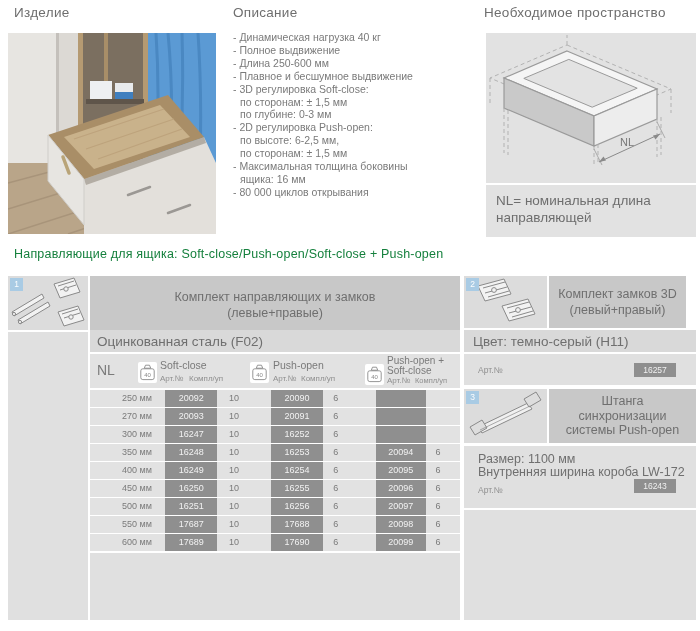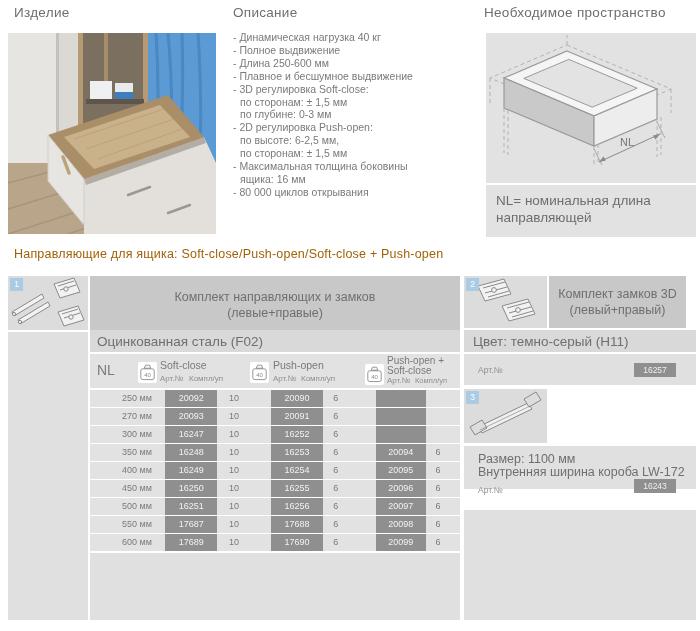--- a/index.html
+++ b/index.html
@@ -6,21 +6,21 @@
   #page{position:relative;width:700px;height:631px;background:#fff;overflow:hidden;
         font-family:"Liberation Sans","DejaVu Sans",sans-serif;color:var(--text_gray,#6f6f6f);}
   .toplabel{position:absolute;top:5px;font-size:13.5px;letter-spacing:.3px;color:#6e6e6e;}
   #photo{position:absolute;left:8px;top:33px;width:208px;height:201px;background:#d6d2cd;}
   #desc{position:absolute;left:233px;top:31px;width:248px;}
   .desc-line{font-size:10.5px;line-height:12.9px;white-space:nowrap;color:#7a7a7a;}
   .desc-line.indent{padding-left:7px;}
   #space{position:absolute;left:486px;top:33px;width:210px;height:204px;background:var(--panel_gray,#e2e2e2);}
   #space-draw{height:150px;}
   #space-cap{border-top:2px solid #fff;padding:7px 10px 0 10px;font-size:13.5px;line-height:17px;color:#6e6e6e;}
-  #main-heading{position:absolute;left:14px;top:247px;font-size:12.5px;color:#a16207;letter-spacing:.2px;}
+  #main-heading{position:absolute;left:14px;top:247px;font-size:12.5px;color:#15803d;letter-spacing:.2px;}
   .imgpanel{position:absolute;background:#dcdcdc;}
   .numbadge{position:absolute;left:2px;top:2px;width:13px;height:13px;background:var(--accent_blue,#a9cbe4);
             color:rgba(255,255,255,.95);font-size:8.5px;line-height:13px;text-align:center;}
   .kitheader{position:absolute;background:var(--header_gray,#c8c8c8);text-align:center;font-size:12.5px;line-height:16px;color:#6f6f6f;}
   #k1-header{left:90px;top:276px;width:370px;height:58px;padding-top:0;display:flex;flex-direction:column;justify-content:center;}
   .subrow{position:absolute;background:var(--subheader_gray,#d9d9d9);font-size:13.5px;color:#6f6f6f;display:flex;align-items:center;}
   #k1-material{left:90px;top:330px;width:370px;height:22px;padding-left:7px;box-sizing:border-box;}
   #colhead{position:absolute;left:90px;top:354px;width:370px;height:34px;background:var(--panel_gray,#e2e2e2);}
   #ch-nl{position:absolute;left:7px;top:8px;font-size:14px;color:#7a7a7a;}
   .g-label{position:absolute;font-size:10.5px;line-height:10.5px;color:#7a7a7a;}
@@ -48,21 +48,21 @@
   #k2-color{left:464px;top:330px;width:232px;height:22px;padding-left:9px;box-sizing:border-box;}
   .artrow{position:absolute;background:#e0e0e0;}
   #k2-art{left:464px;top:354px;width:232px;height:31px;}
   .art-label{position:absolute;left:14px;font-size:8.5px;color:#8f8f8f;}
   #k2-art .art-label{top:11px;}
   .artbadge{position:absolute;left:170px;width:42px;height:14px;background:var(--badge_gray,#8f8f8f);
             color:#f0f0f0;font-size:8.5px;line-height:14px;text-align:center;}
   #k2-art .artbadge{top:9px;}
   #k3-img{left:464px;top:389px;width:83px;height:54px;}
   #k3-header{left:549px;top:389px;width:147px;height:54px;line-height:14.5px;display:flex;flex-direction:column;justify-content:center;}
-  #k3-info{left:464px;top:446px;width:232px;height:43px;position:absolute;background:#e0e0e0;font-size:12.5px;line-height:13.5px;color:#6f6f6f;}
+  #k3-info{left:464px;top:446px;width:232px;height:62px;position:absolute;background:#e0e0e0;font-size:12.5px;line-height:13.5px;color:#6f6f6f;}
   #k3-size{position:absolute;left:14px;top:7px;}
   #k3-width{position:absolute;left:14px;top:20px;}
   #k3-info .art-label{top:38px;}
   #k3-info .artbadge{top:33px;}
   svg{display:block;}
 </style>
 </head>
 <body>
 
 <div id="page">
@@ -311,20 +311,25 @@
     <div class="numbadge">3</div>
     <svg width="83" height="54" viewBox="0 0 83 54">
       <g fill="#f0f0f0" stroke="#8a8a8a" stroke-width="1">
         <polygon points="14,38 64,14 68,20 18,44"></polygon>
         <polygon points="6,38 18,31 23,39 11,46" fill="#dddddd"></polygon>
         <polygon points="60,10 72,3 77,11 65,18" fill="#dddddd"></polygon>
         <path d="M16,41 L66,17" fill="none" stroke-width="0.7"></path>
       </g>
     </svg>
   </div>
+  <div id="k3-header" class="kitheader">
+    <div>Штанга</div>
+    <div>синхронизации</div>
+    <div>системы Push-open</div>
+  </div>
   <div id="k3-info">
     <div id="k3-size">Размер: 1100 мм</div>
     <div id="k3-width">Внутренняя ширина короба LW-172</div>
     <span class="art-label">Арт.№</span>
     <span class="artbadge">16243</span>
   </div>
   <div id="right-filler" class="filler"></div>
 
 </div>
 

